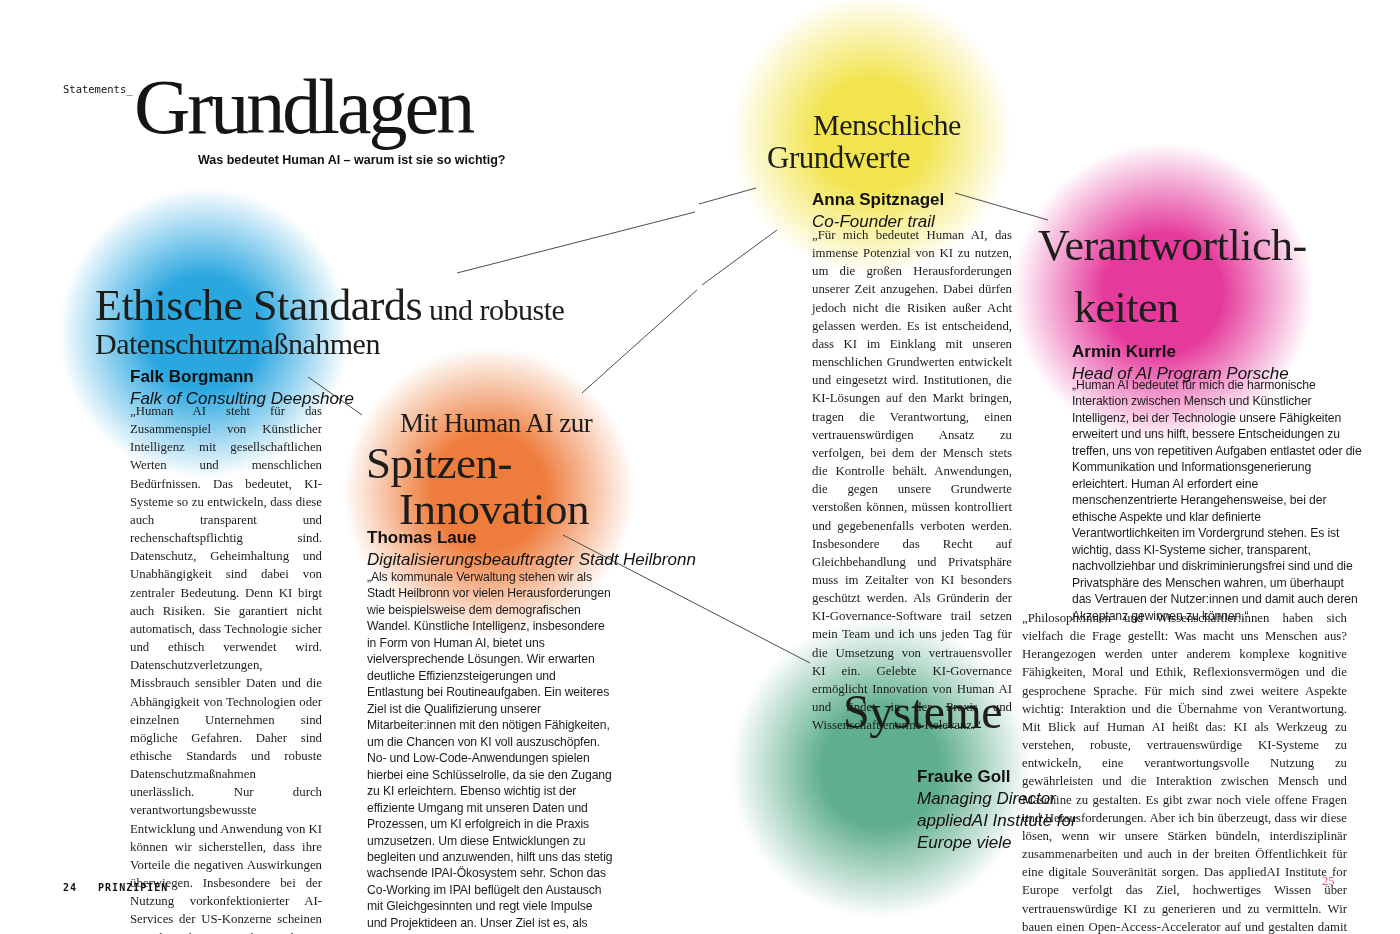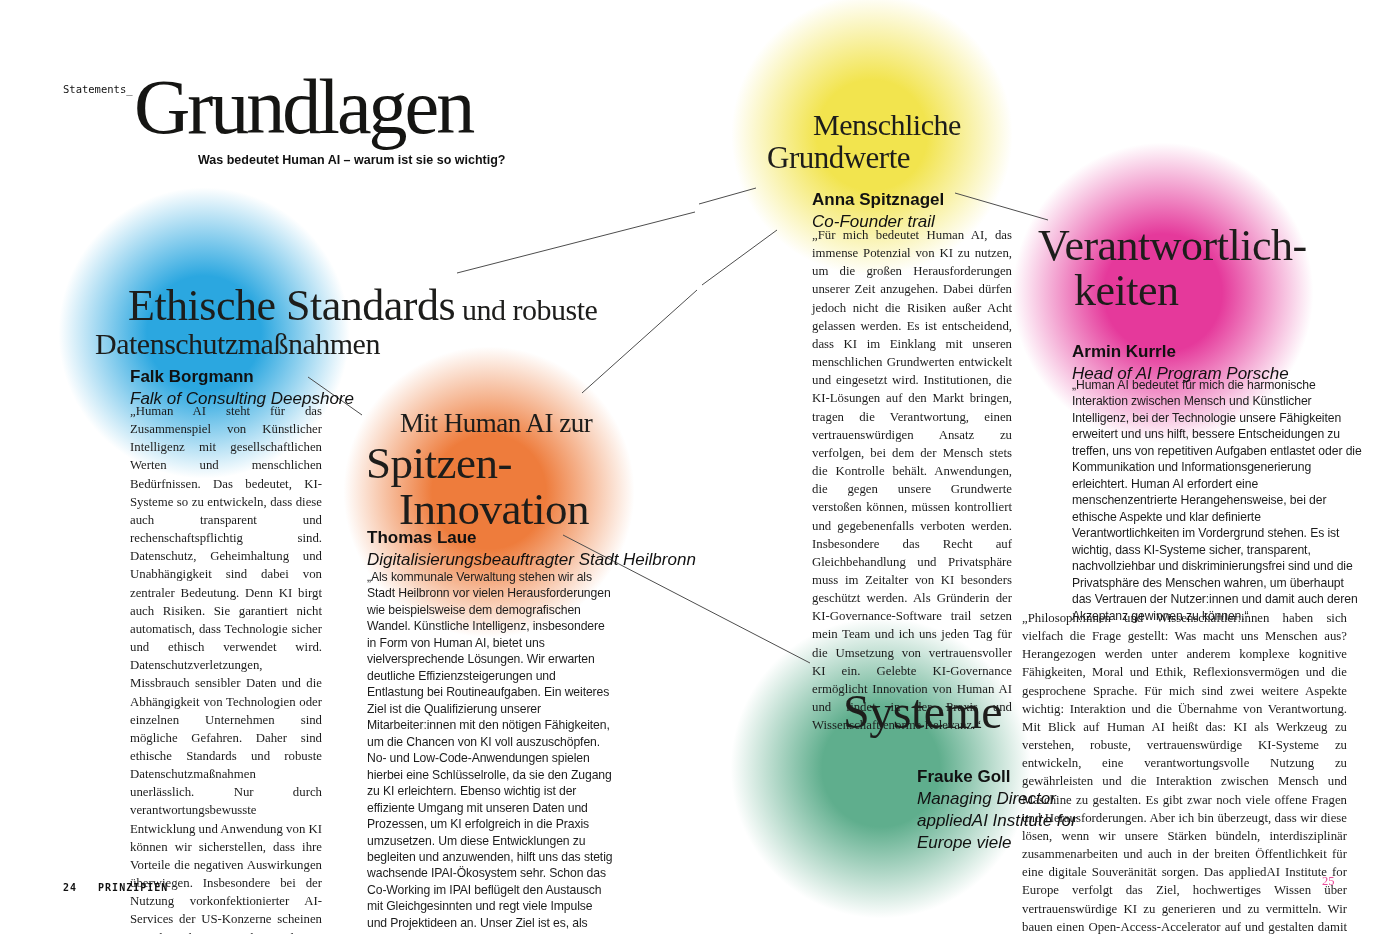--- a/index.html
+++ b/index.html
@@ -62,21 +62,21 @@
     <line x1="955" y1="193" x2="1048" y2="220"></line>
   </g>
 </svg>
 
 <div class="layer kicker" style="left:63px;top:83px;">Statements_</div>
 <div class="layer page-title" style="left:134px;top:70px;">Grundlagen</div>
 <div class="layer subtitle" style="left:198px;top:153px;">Was bedeutet Human AI – warum ist sie so wichtig?</div>
 
 <div class="layer serif-display" style="left:95px;top:284px;">
   <div>
-    <span style="font-size:44px;margin-left:33px;text-align:right;">Ethische Standards</span><span style="font-size:30px;"> und robuste</span>
+    <span style="font-size:44px;text-align:right;">Ethische Standards</span><span style="font-size:30px;"> und robuste</span>
   </div>
   <div style="font-size:30px;margin-top:1px;">Datenschutzmaßnahmen</div>
 </div>
 <div class="layer credit" style="left:130px;top:366px;">
   <div class="name">Falk Borgmann</div>
   <div class="role">Falk of Consulting Deepshore</div>
 </div>
 <div class="layer col-serif" style="left:130px;top:402px;width:192px;">„Human AI steht für das Zusammenspiel von Künstlicher Intelligenz mit gesellschaftlichen Werten und menschlichen Bedürfnissen. Das bedeutet, KI-Systeme so zu entwickeln, dass diese auch transparent und rechenschaftspflichtig sind. Datenschutz, Geheimhaltung und Unabhängigkeit sind dabei von zentraler Bedeutung. Denn KI birgt auch Risiken. Sie garantiert nicht automatisch, dass Technologie sicher und ethisch verwendet wird. Datenschutzverletzungen, Missbrauch sensibler Daten und die Abhängigkeit von Technologien oder einzelnen Unternehmen sind mögliche Gefahren. Daher sind ethische Standards und robuste Datenschutzmaßnahmen unerlässlich. Nur durch verantwortungsbewusste Entwicklung und Anwendung von KI können wir sicherstellen, dass ihre Vorteile die negativen Auswirkungen überwiegen. Insbesondere bei der Nutzung vorkonfektionierter AI-Services der US-Konzerne scheinen mir deutsche Unternehmen derzeit noch etwas zu sorglos zu sein.“</div>
 
 <div class="layer serif-display" style="left:366px;top:410px;">
@@ -95,21 +95,21 @@
   <div style="font-size:31px;margin-top:2px;">Grundwerte</div>
 </div>
 <div class="layer credit" style="left:812px;top:189px;">
   <div class="name">Anna Spitznagel</div>
   <div class="role">Co-Founder trail</div>
 </div>
 <div class="layer col-serif" style="left:812px;top:226px;width:200px;">„Für mich bedeutet Human AI, das immense Potenzial von KI zu nutzen, um die großen Herausforderungen unserer Zeit anzugehen. Dabei dürfen jedoch nicht die Risiken außer Acht gelassen werden. Es ist entscheidend, dass KI im Einklang mit unseren menschlichen Grundwerten entwickelt und eingesetzt wird. Institutionen, die KI-Lösungen auf den Markt bringen, tragen die Verantwortung, einen vertrauenswürdigen Ansatz zu verfolgen, bei dem der Mensch stets die Kontrolle behält. Anwendungen, die gegen unsere Grundwerte verstoßen können, müssen kontrolliert und gegebenenfalls verboten werden. Insbesondere das Recht auf Gleichbehandlung und Privatsphäre muss im Zeitalter von KI besonders geschützt werden. Als Gründerin der KI-Governance-Software trail setzen mein Team und ich uns jeden Tag für die Umsetzung von vertrauensvoller KI ein. Gelebte KI-Governance ermöglicht Innovation von Human AI und findet in der Praxis und Wissenschaft enorme Relevanz.“</div>
 
 <div class="layer serif-display" style="left:1038px;top:222px;">
   <div style="font-size:44px;margin-top:2px;">Verantwortlich-</div>
-  <div style="font-size:44px;margin-left:36px;margin-top:1px;">keiten</div>
+  <div style="font-size:44px;margin-left:36px;margin-top:18px;">keiten</div>
 </div>
 <div class="layer credit" style="left:1072px;top:341px;">
   <div class="name">Armin Kurrle</div>
   <div class="role">Head of AI Program Porsche</div>
 </div>
 <div class="layer col-sans" style="left:1072px;top:377px;width:292px;">„Human AI bedeutet für mich die harmonische Interaktion zwischen Mensch und Künstlicher Intelligenz, bei der Technologie unsere Fähigkeiten erweitert und uns hilft, bessere Entscheidungen zu treffen, uns von repetitiven Aufgaben entlastet oder die Kommunikation und Informationsgenerierung erleichtert. Human AI erfordert eine menschenzentrierte Herangehensweise, bei der ethische Aspekte und klar definierte Verantwortlichkeiten im Vordergrund stehen. Es ist wichtig, dass KI-Systeme sicher, transparent, nachvollziehbar und diskriminierungsfrei sind und die Privatsphäre des Menschen wahren, um überhaupt das Vertrauen der Nutzer:innen und damit auch deren Akzeptanz gewinnen zu können.“</div>
 
 <div class="layer serif-display" style="left:767px;top:690px;">
   <div style="font-size:48px;margin-left:76px;margin-top:-2px;">Systeme</div>
 </div>

